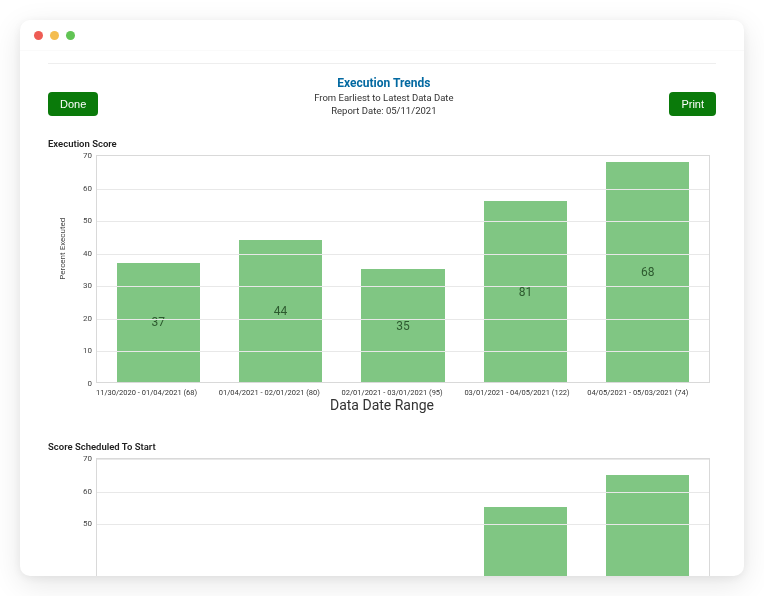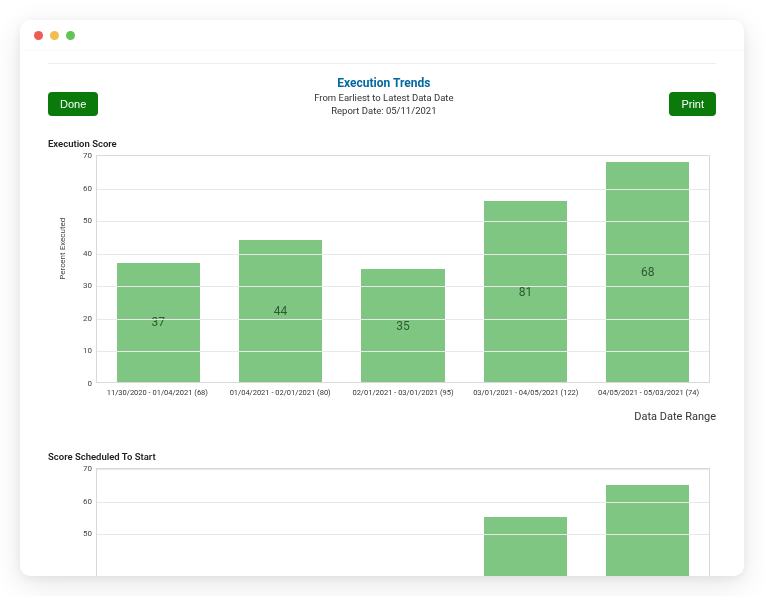--- a/index.html
+++ b/index.html
@@ -115,30 +115,30 @@
     font-size:12px;
     color:#2d5a2f;
   }
   .x-axis {
     display:flex;
     margin-left:48px;
     margin-right:6px;
   }
   .x-tick {
     flex:1;
-    text-align:center;
+    text-align:left;
     font-size:7.5px;
     color:#333;
     padding-top:5px;
   }
   .x-label {
-    text-align:right;
-    font-size:11px;
+    text-align:center;
+    font-size:14px;
     color:#333;
-    margin-top:13px;
+    margin-top:0;
   }
 </style>
 </head>
 <body>
 
 <div class="shell">
   <div class="titlebar">
     <div class="dot r"></div>
     <div class="dot y"></div>
     <div class="dot g"></div>

